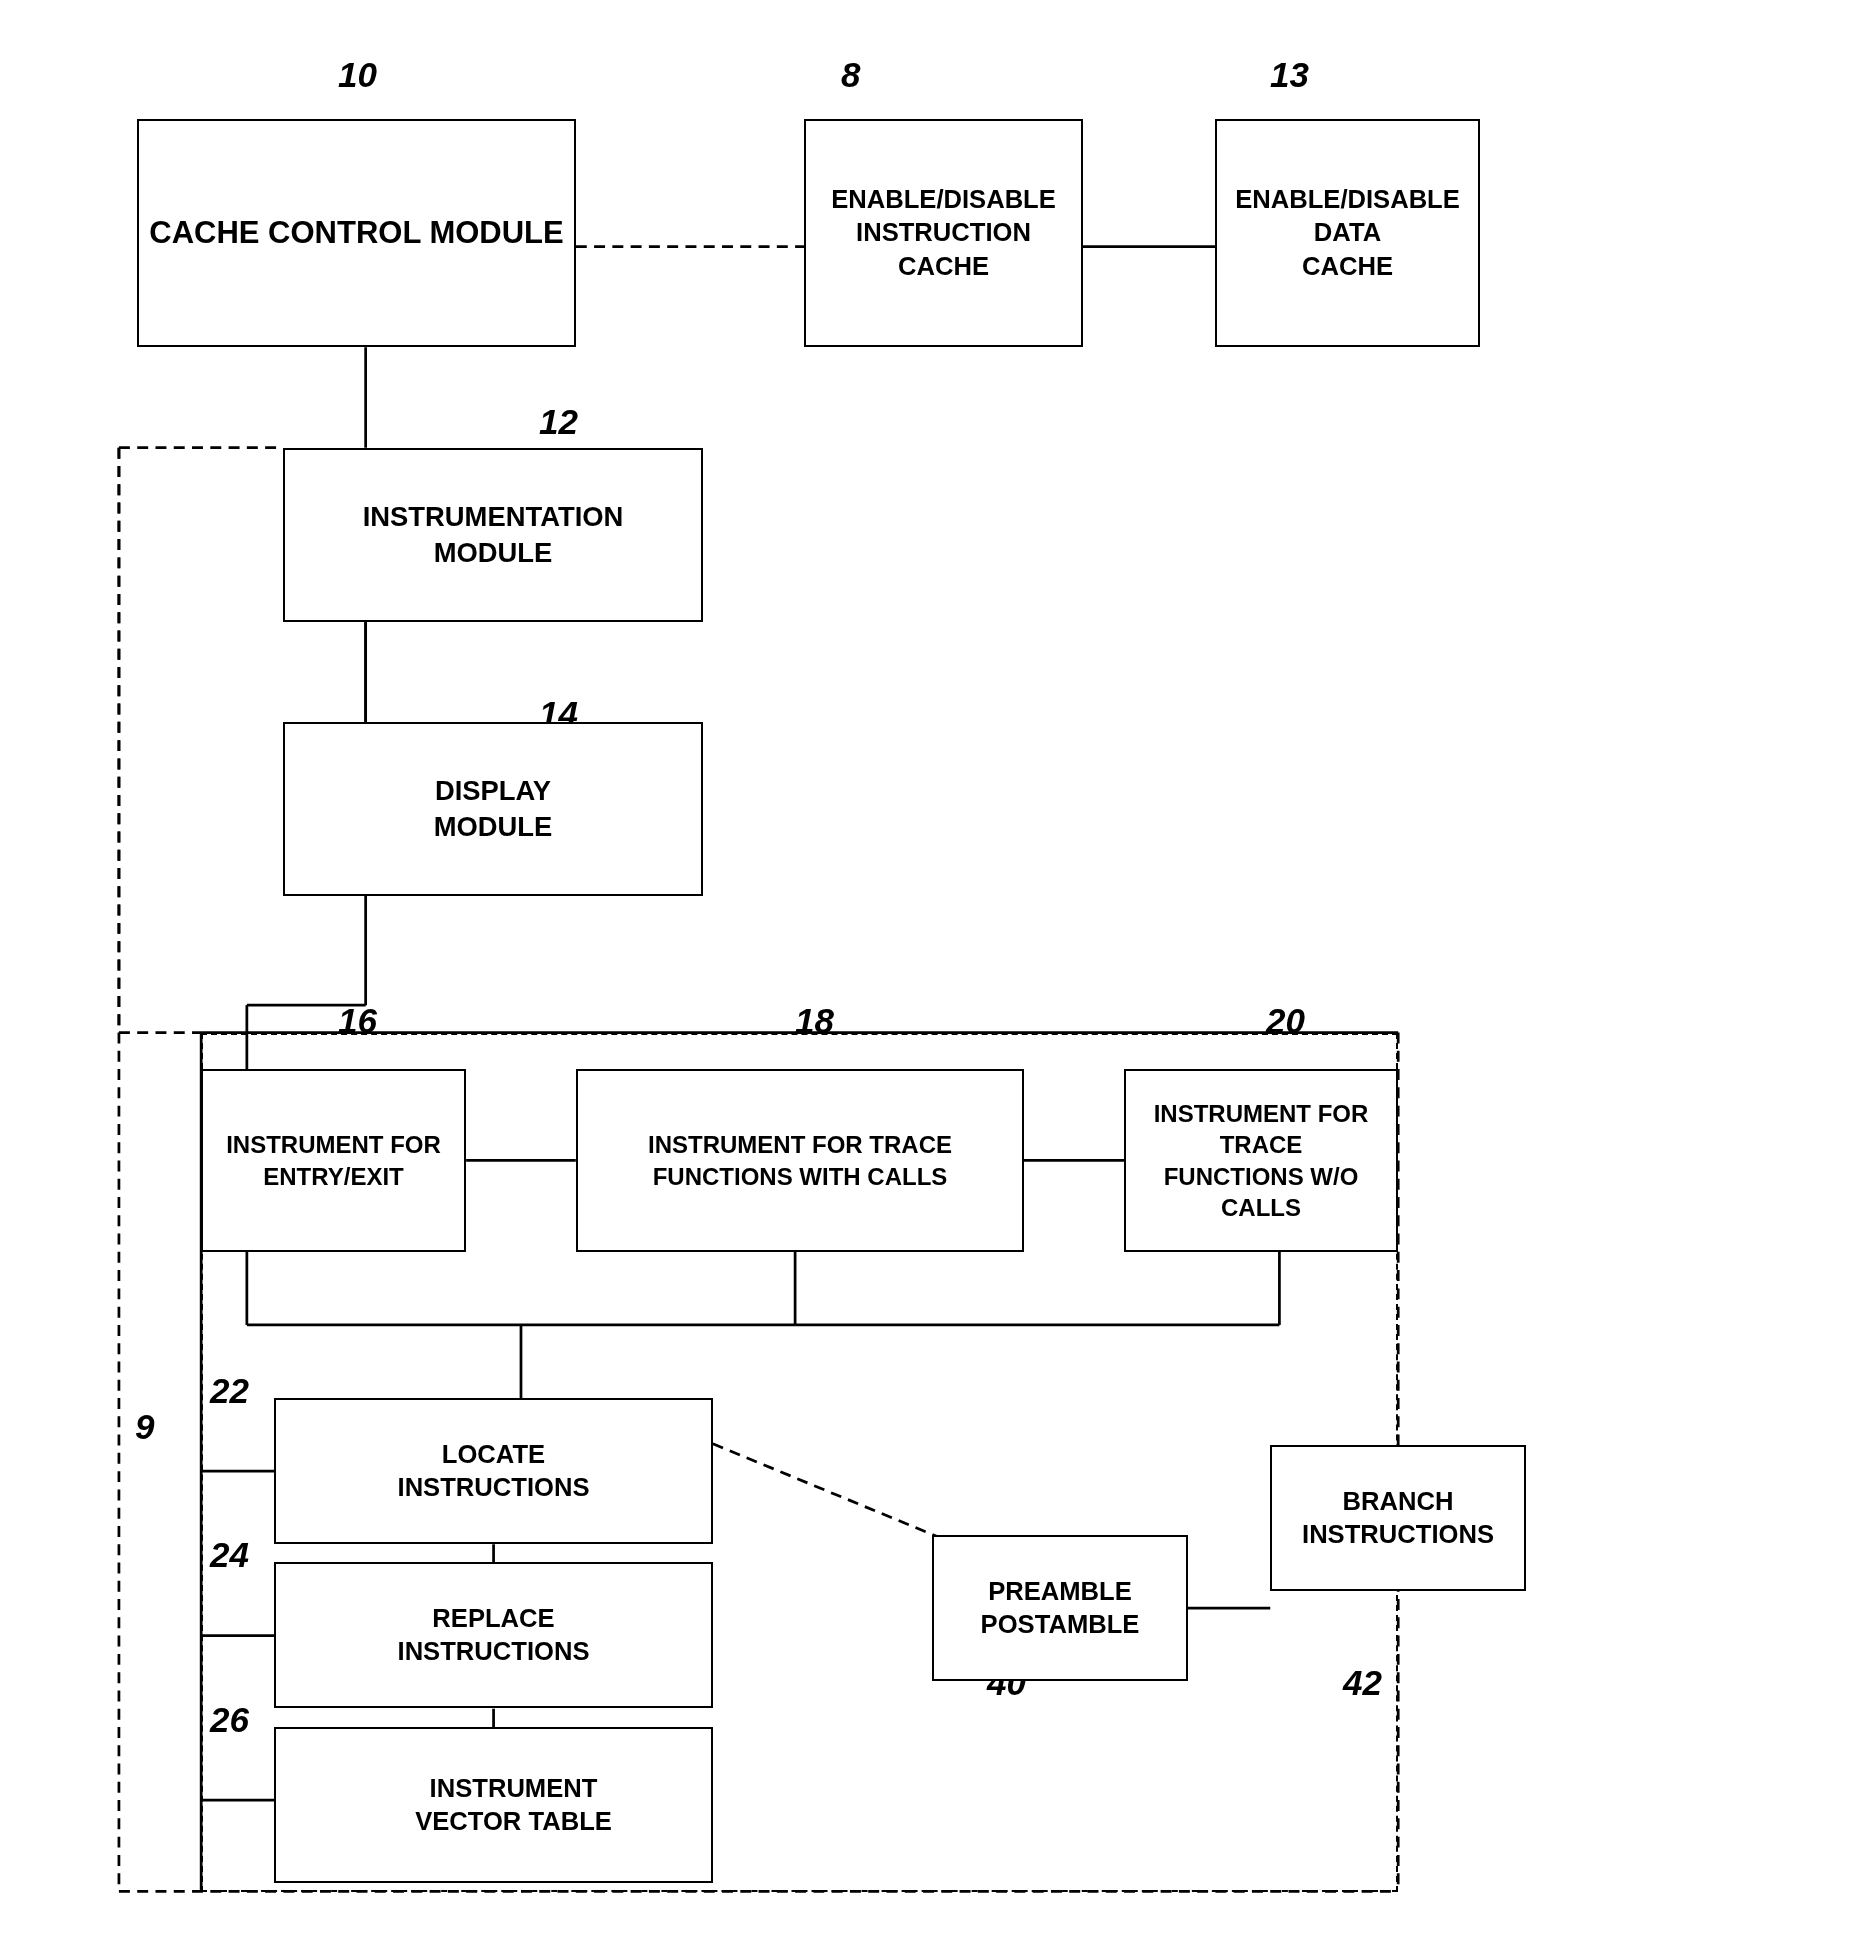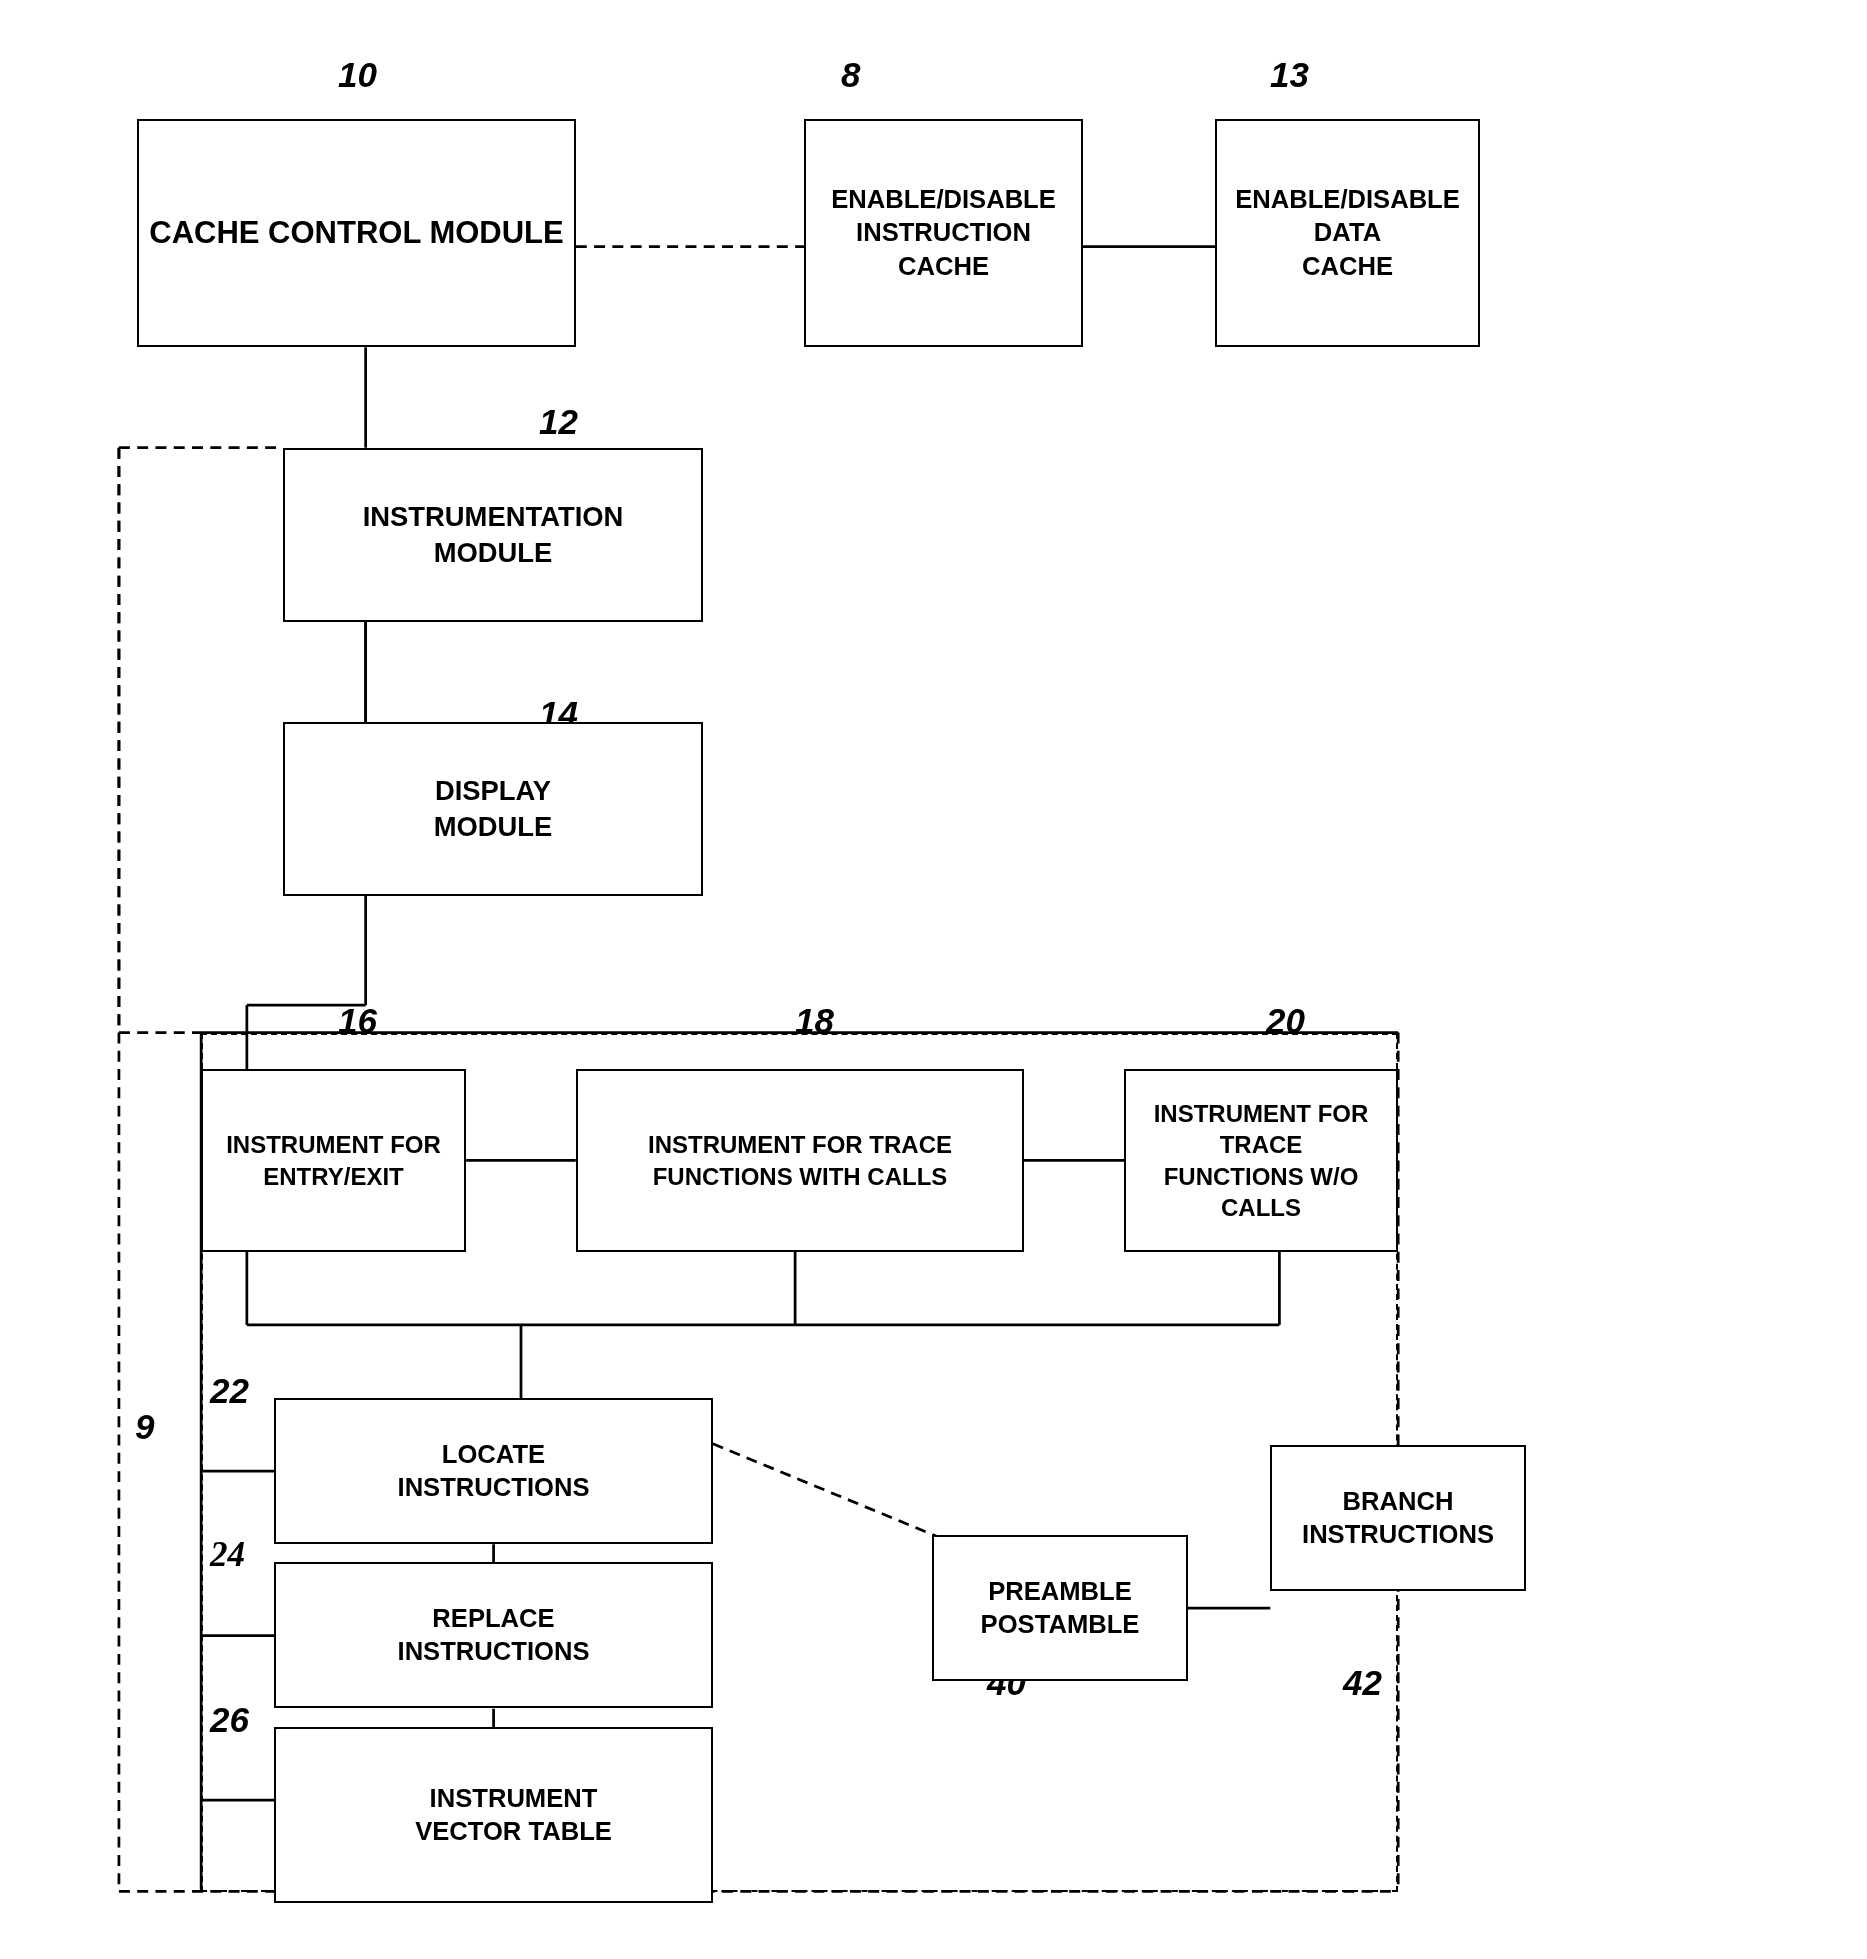--- a/index.html
+++ b/index.html
@@ -100,21 +100,21 @@
 
   <span class="label" style="left:338px; top:55px;">10</span>
   <span class="label" style="left:841px; top:55px;">8</span>
   <span class="label" style="left:1270px; top:55px;">13</span>
   <span class="label" style="left:539px; top:402px;">12</span>
   <span class="label" style="left:539px; top:694px;">14</span>
   <span class="label" style="left:338px; top:1001px;text-align:center;">16</span>
   <span class="label" style="left:795px; top:1001px;">18</span>
   <span class="label" style="left:1266px; top:1001px;">20</span>
   <span class="label" style="left:210px; top:1371px;">22</span>
-  <span class="label" style="left:210px; top:1535px;font-family:Liberation Serif, serif;">24</span>
+  <span class="label" style="left:210px; top:1535px;">24</span>
   <span class="label" style="left:210px; top:1700px;">26</span>
   <span class="label" style="left:987px; top:1663px;">40</span>
   <span class="label" style="left:1343px; top:1663px;">42</span>
   <span class="label" style="left:135px; top:1407px;">9</span>
 
   <div class="box" style="left:137px; top:119px; width:439px; height:228px; font-size:31px;">
     <span>CACHE CONTROL
 MODULE</span>
   </div>
 
@@ -149,21 +149,21 @@
   <div class="box-dashed" style="left:201px; top:1033px; width:1197px; height:859px;"></div>
 
   <div class="box" style="left:274px; top:1398px; width:439px; height:146px; font-size:25.6px;">
     <span>LOCATE<br>INSTRUCTIONS</span>
   </div>
 
   <div class="box" style="left:274px; top:1562px; width:439px; height:146px; font-size:25.6px;">
     <span>REPLACE<br>INSTRUCTIONS</span>
   </div>
 
-  <div class="box" style="left:274px; top:1727px; width:439px; height:176px; font-size:25.6px;padding-left:40px;">
+  <div class="box" style="left:274px; top:1727px; width:439px; height:156px; font-size:25.6px;padding-left:40px;">
     <span>INSTRUMENT<br>VECTOR TABLE</span>
   </div>
 
   <div class="box" style="left:932px; top:1535px; width:256px; height:146px; font-size:25.6px;">
     <span>PREAMBLE<br>POSTAMBLE</span>
   </div>
 
   <div class="box" style="left:1270px; top:1445px; width:256px; height:146px; font-size:25.6px;">
     <span>BRANCH<br>INSTRUCTIONS</span>
   </div>

